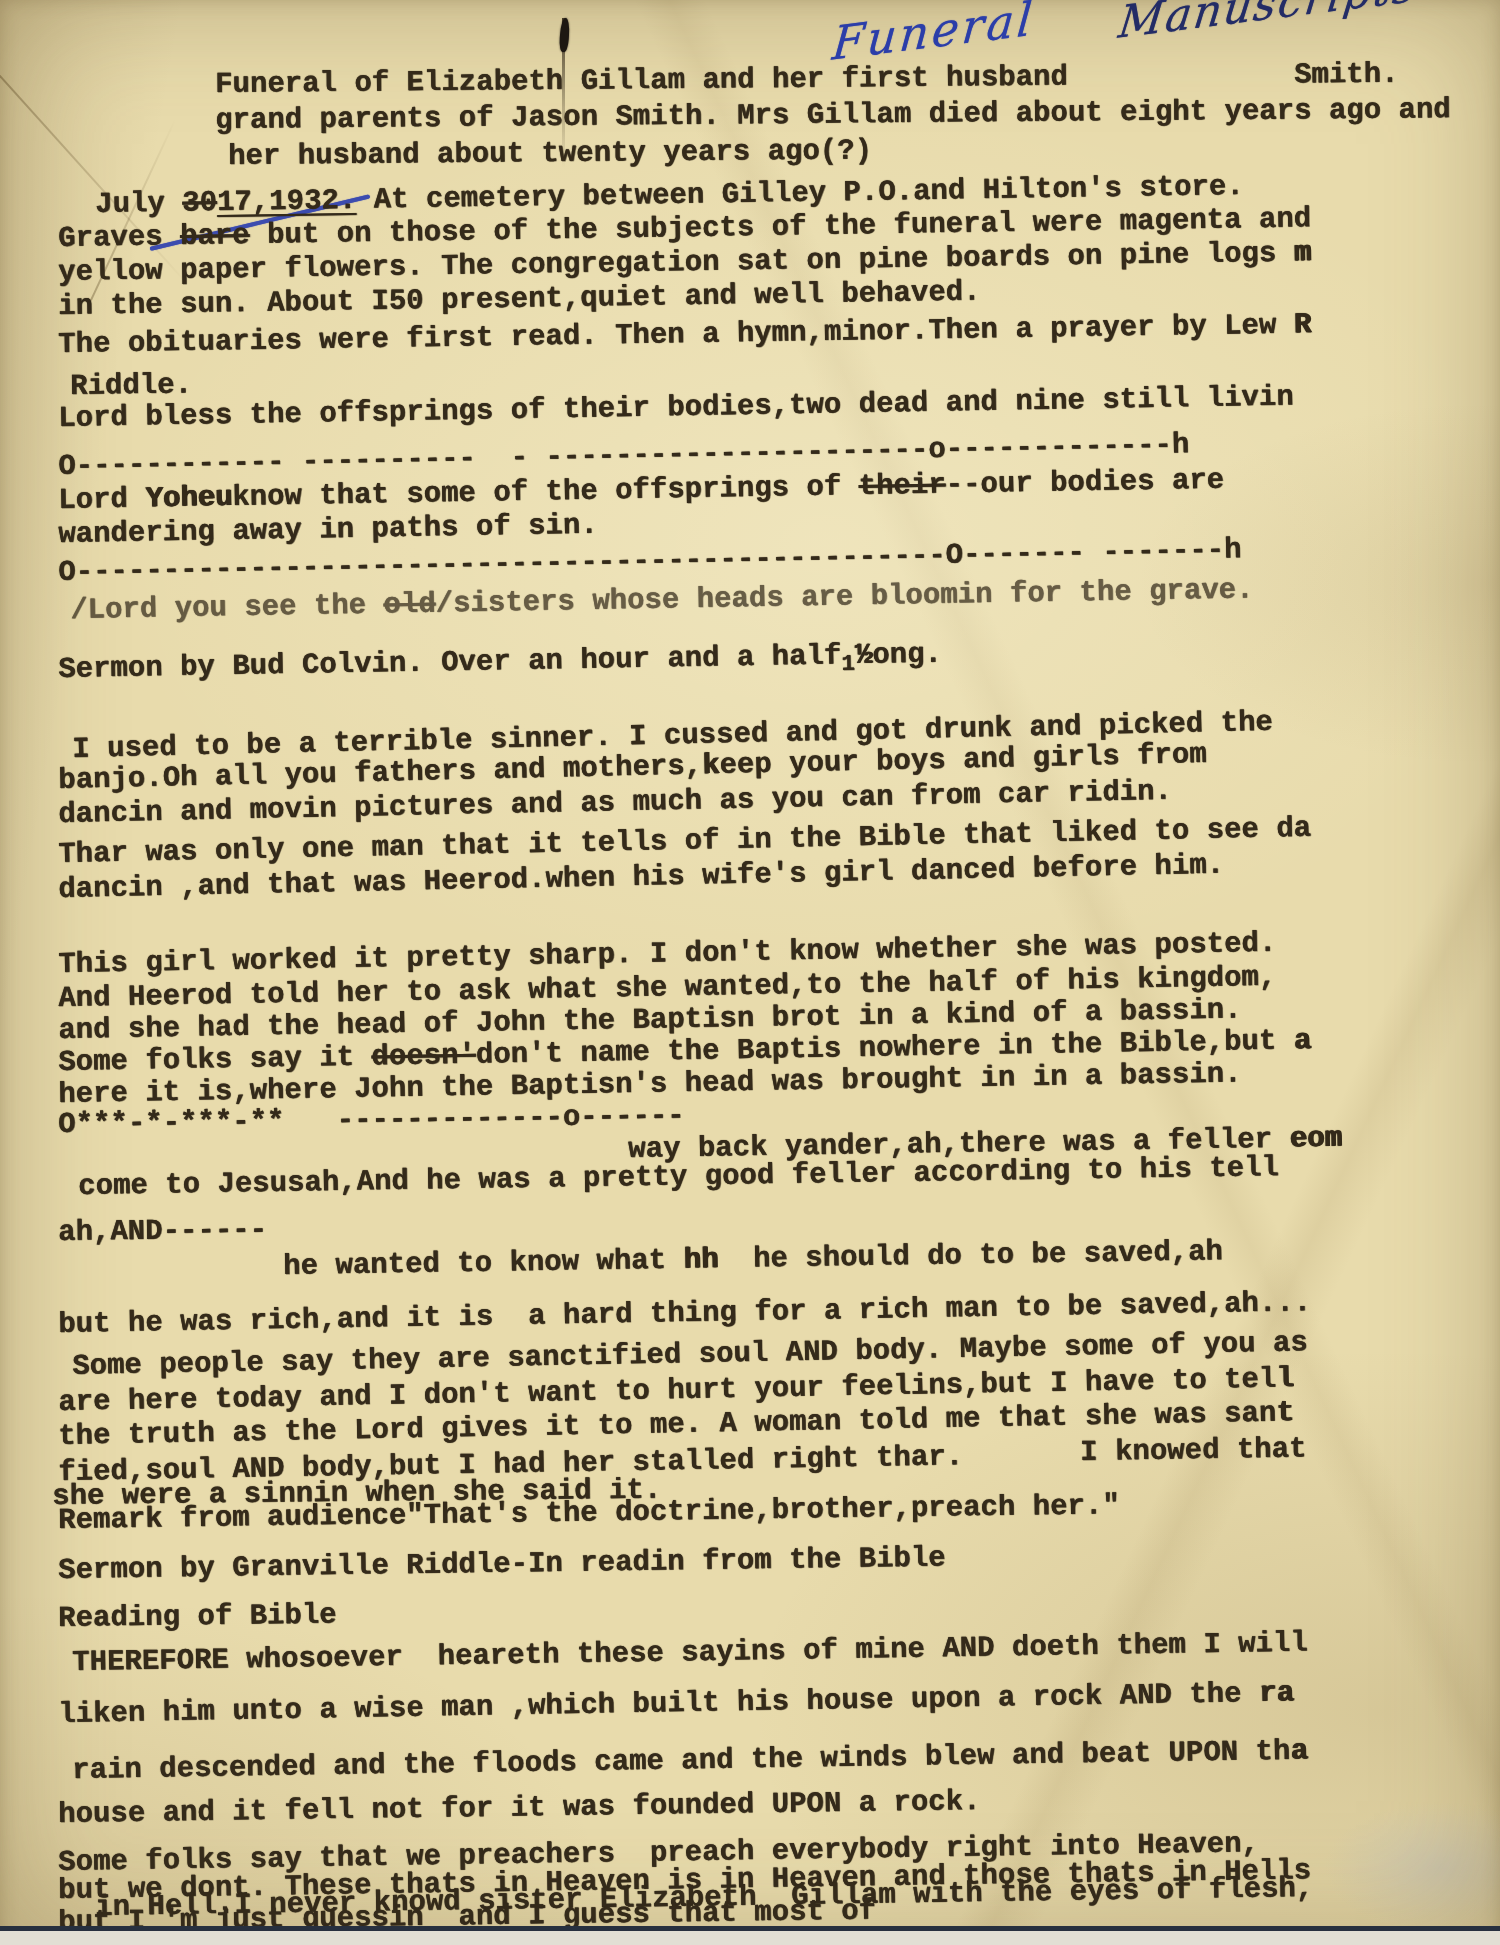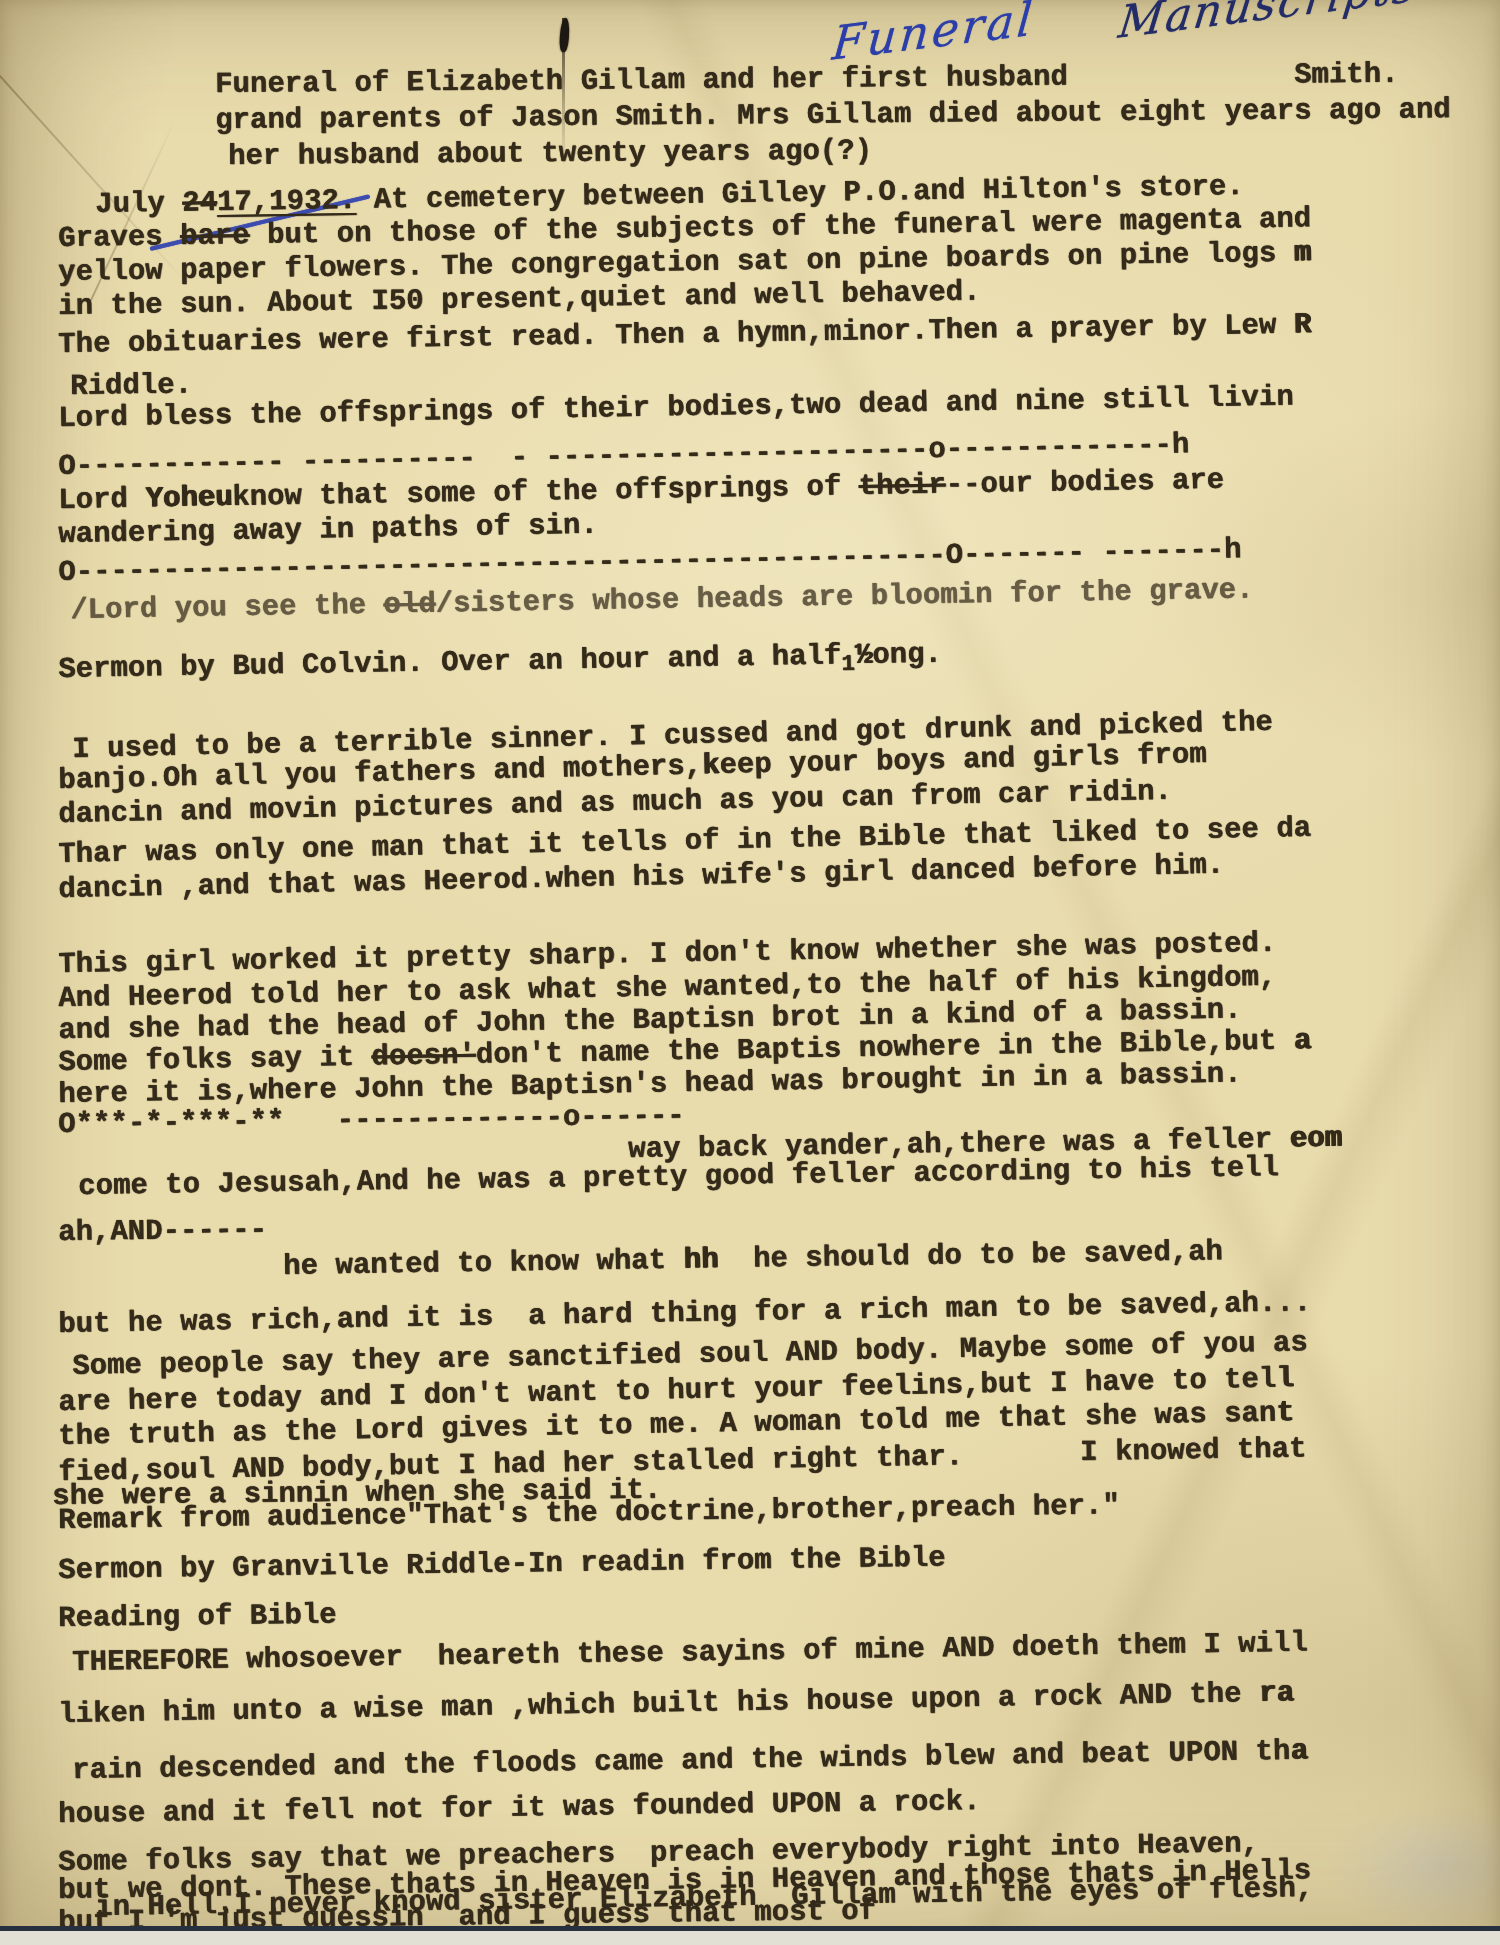--- a/index.html
+++ b/index.html
@@ -106,21 +106,21 @@
 
   <div class="hand funeral">Funeral</div>
   <div class="hand manuscripts">Manuscripts</div>
 
   <div class="pen-strike"></div>
 
   <div class="typed">
       <div class="tline" style="left: 215px; top: 70px; --r: -0.5deg;"><span>Funeral of Elizabeth Gillam and her first husband             Smith.</span></div>
       <div class="tline" style="left: 215px; top: 106px; --r: -0.5deg;"><span>grand parents of Jason Smith. Mrs Gillam died about eight years ago and</span></div>
       <div class="tline" style="left: 228px; top: 142px; --r: -0.5deg;"><span>her husband about twenty years ago(?)</span></div>
-      <div class="tline" style="left: 95px; top: 190px; --r: -0.9deg;"><span>July </span><span class="strike">24</span><span class="underline">17,1932.</span><span> At cemetery between Gilley P.O.and Hilton's store.</span></div>
+      <div class="tline" style="left: 95px; top: 190px; --r: -0.9deg;"><span>July </span><span class="strike">30</span><span class="underline">17,1932.</span><span> At cemetery between Gilley P.O.and Hilton's store.</span></div>
       <div class="tline" style="left: 58px; top: 224px; --r: -0.9deg;"><span>Graves </span><span class="strike">bare</span><span> but on those of the subjects of the funeral were magenta and</span></div>
       <div class="tline" style="left: 58px; top: 258px; --r: -0.9deg;"><span>yellow paper flowers. The congregation sat on pine boards on pine logs </span><span class="over">m</span></div>
       <div class="tline" style="left: 58px; top: 292px; --r: -0.9deg;"><span>in the sun. About I50 present,quiet and well behaved.</span></div>
       <div class="tline" style="left: 58px; top: 330px; --r: -0.9deg;"><span>The obituaries were first read. Then a hymn,minor.Then a prayer by Lew </span><span class="over">R</span></div>
       <div class="tline" style="left: 70px; top: 372px; --r: -0.7deg;"><span>Riddle.</span></div>
       <div class="tline" style="left: 58px; top: 404px; --r: -1deg;"><span>Lord bless the offsprings of their bodies,two dead and nine still livin</span></div>
       <div class="tline" style="left: 58px; top: 452px; --r: -1.1deg;"><span>O------------ ----------  - ----------------------o-------------h</span></div>
       <div class="tline" style="left: 58px; top: 486px; --r: -1deg;"><span>Lord </span><span class="over">Yoheu</span><span>know that some of the offsprings of </span><span class="strike">their</span><span>--our bodies are</span></div>
       <div class="tline" style="left: 58px; top: 520px; --r: -1deg;"><span>wandering away in paths of sin.</span></div>
       <div class="tline" style="left: 58px; top: 558px; --r: -1.1deg;"><span>O--------------------------------------------------O------- -------h</span></div>

